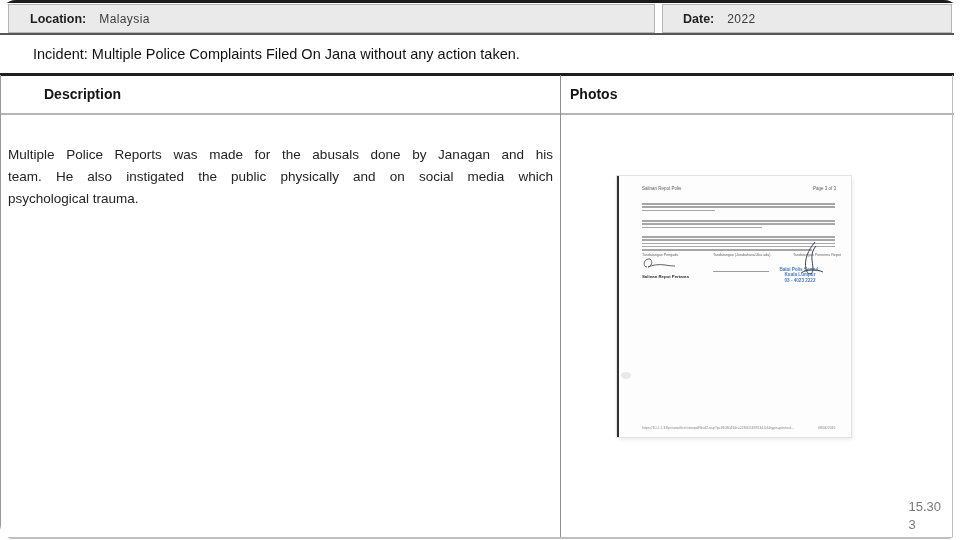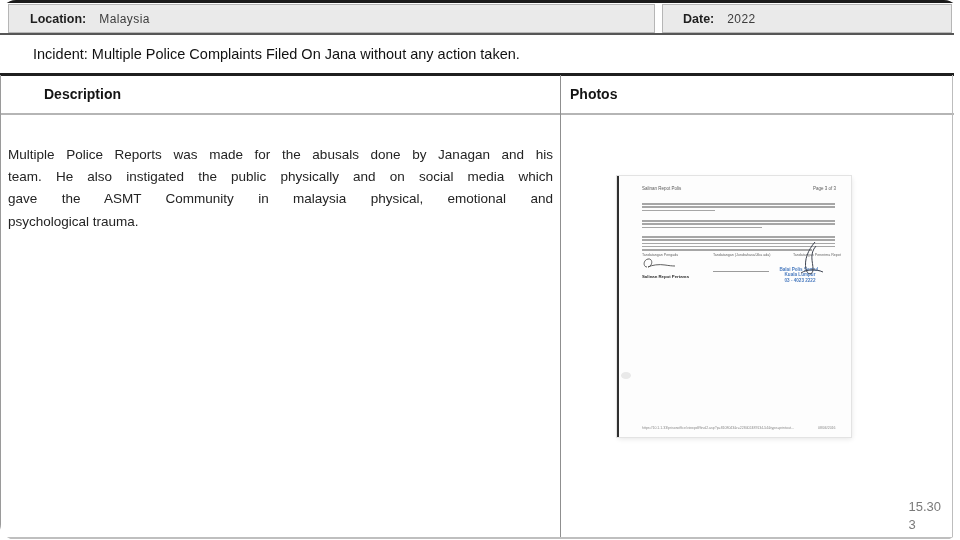--- a/index.html
+++ b/index.html
@@ -117,21 +117,20 @@
 
   <div class="hr3"></div>
 
   <div class="v-border v-left"></div>
   <div class="v-border v-right"></div>
   <div class="v-border v-divider"></div>
 
   <div class="desc-text">
     <div class="dline">Multiple Police Reports was made for the abusals done by Janagan and his</div>
     <div class="dline">team. He also instigated the public physically and on social media which</div>
-    <div class="dline">gave the ASMT Community in malaysia physical, emotional and</div>
     <div class="dline last">psychological trauma.</div>
   </div>
 
   <div class="photo">
     <div class="photo-edge"></div>
 
     <span class="pt report-title">Salinan Repot Polis</span>
     <span class="pt page-label">Page 3 of 3</span>
 
     <div class="para p1">

